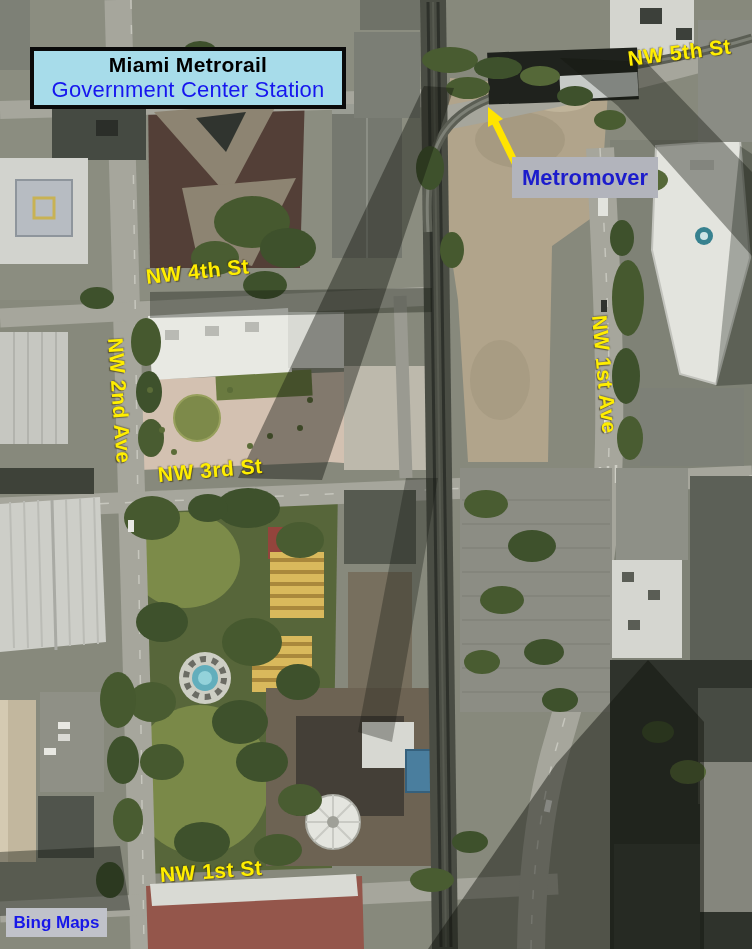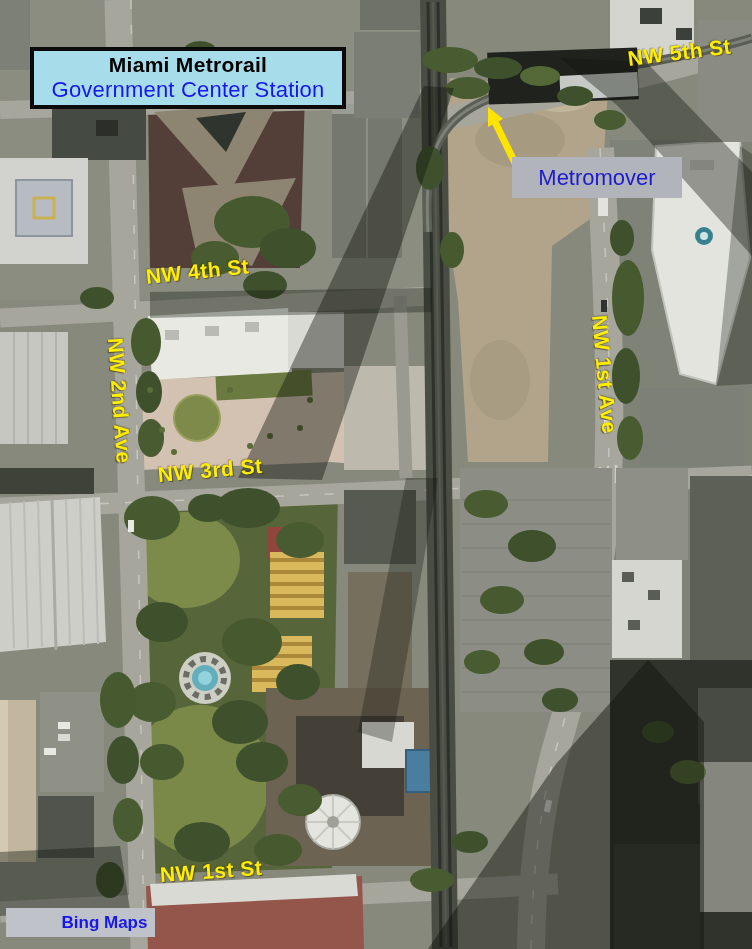--- a/index.html
+++ b/index.html
@@ -25,30 +25,30 @@
     color:var(--street-label,#ffee00);
     text-shadow:1px 1px 1px rgba(55,45,0,.6),-1px -1px 1px rgba(55,45,0,.35);
   }
   #lbl-nw5 {left:628px;top:47px; transform:rotate(-7deg);transform-origin:0 50%;}
   #lbl-nw4 {left:146px;top:265px;transform:rotate(-6deg);transform-origin:0 50%;}
   #lbl-nw2a{left:127px;top:337px;transform:rotate(86deg);transform-origin:0 0;}
   #lbl-nw3 {left:158px;top:463px;transform:rotate(-5deg);transform-origin:0 50%;}
   #lbl-nw1a{left:611px;top:314px;transform:rotate(85deg);transform-origin:0 0;}
   #lbl-nw1 {left:160px;top:863px;transform:rotate(-4deg);transform-origin:0 50%;}
   .callout-box{
-    position:absolute;left:512px;top:157px;width:170px;height:41px;z-index:18;
+    position:absolute;left:512px;top:157px;width:146px;height:41px;z-index:18;
     background:var(--callout-bg,#b2b4bc);
     display:flex;align-items:center;justify-content:center;
-    font-size:22px;font-weight:normal;color:var(--callout-text,#1c1ccc);
+    font-size:22px;font-weight:bold;color:var(--callout-text,#1c1ccc);
   }
   .credit-box{
     position:absolute;left:6px;top:908px;width:101px;height:29px;z-index:18;
     background:var(--attribution-bg,#c0c2ca);
     display:flex;align-items:center;justify-content:center;
-    font-size:17px;font-weight:bold;color:var(--attribution-text,#1717e8);padding-left:48px;
+    font-size:17px;font-weight:bold;color:var(--attribution-text,#1717e8);
   }
   .arrow-svg{position:absolute;left:0;top:0;z-index:16;overflow:visible;}
 </style>
 </head>
 <body>
 
 <div id="stage">
 
   <svg class="bg" width="752" height="949" viewBox="0 0 752 949">
 

